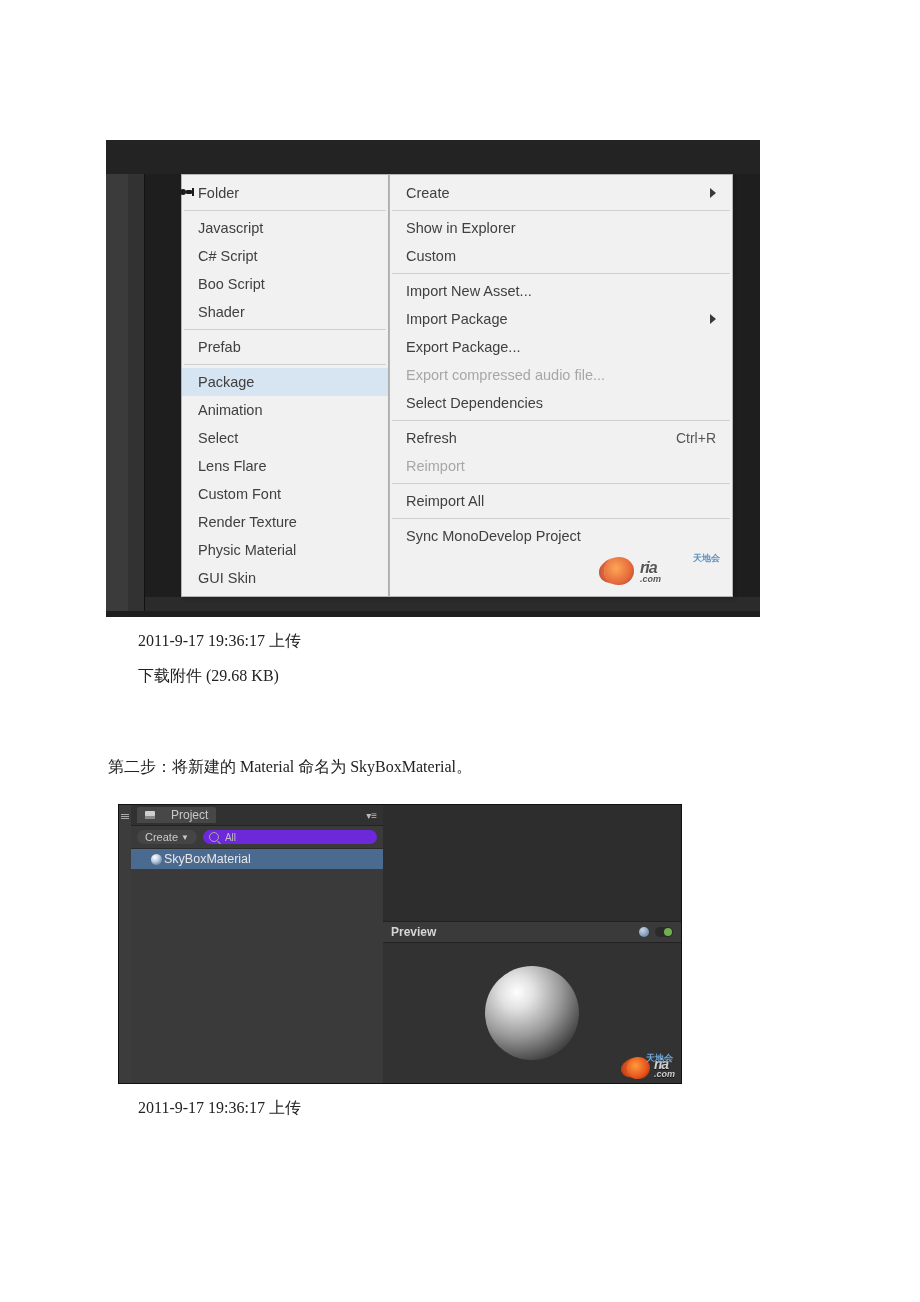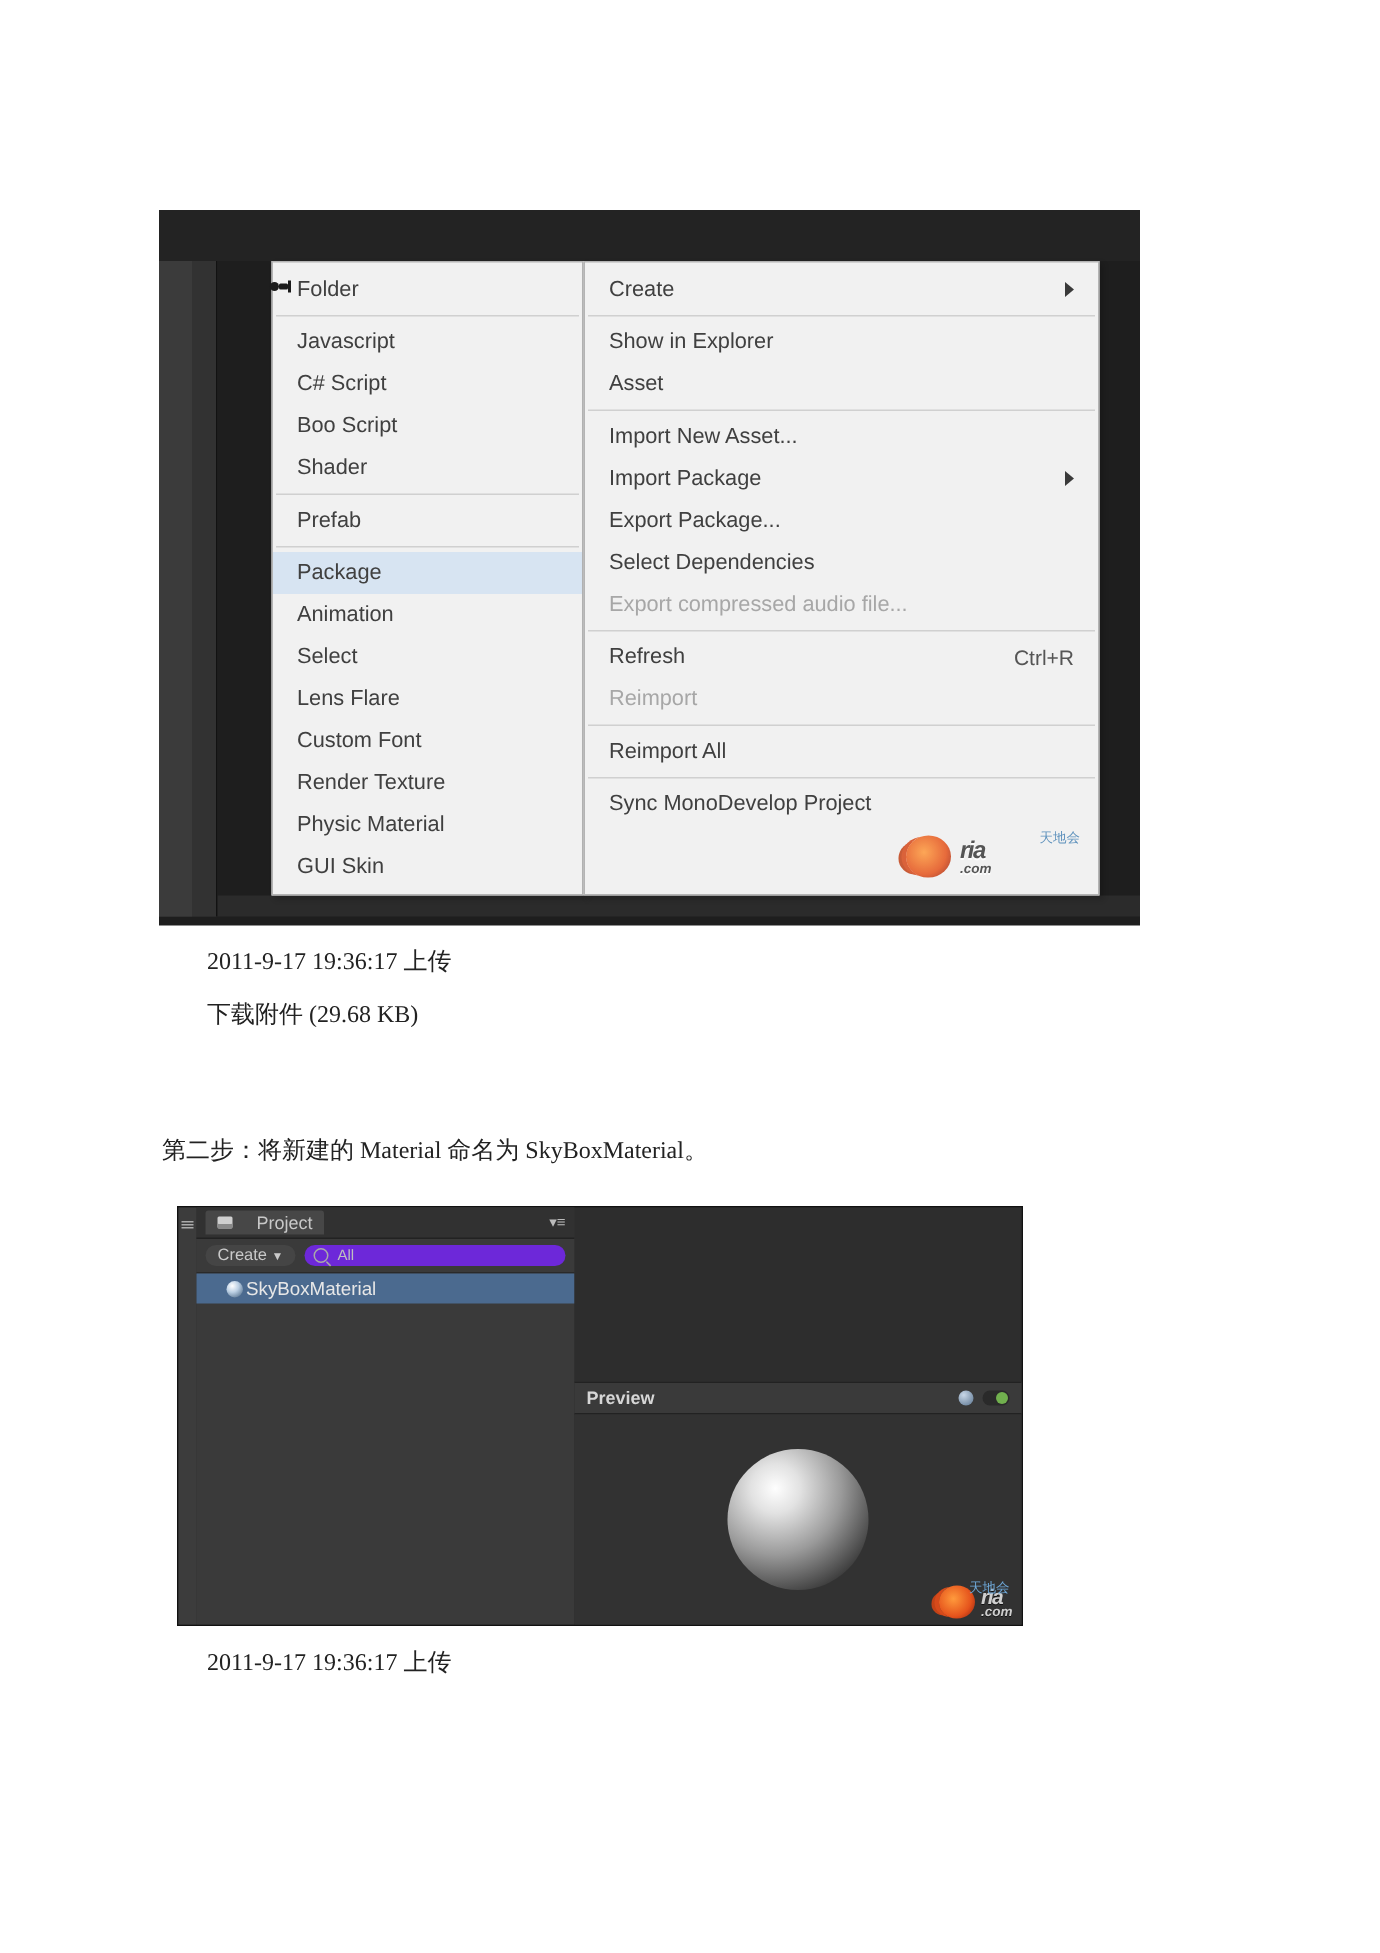--- a/index.html
+++ b/index.html
@@ -115,21 +115,21 @@
     font-weight: 900;
     font-style: italic;
     font-size: 16px;
     color: #3a3a3a;
     text-shadow: 0 1px 0 #fff;
     letter-spacing: -1px;
   }
   .wmrix .dotc { font-size: 9px; display:block; margin-top:-3px; letter-spacing:0; font-style:italic; }
   .wm-tiandi {
     font-size: 9px; color: steelblue;
-    position: absolute; right: 4px; top: -2px;
+    position: absolute; right: 4px; top: -2px; font-weight: bold;
   }
 
   
   .caption {
     font-family: "SimSun", "Times New Roman", serif;
     font-size: 16px;
     color: #222;
     margin-top: 14px;
     margin-left: 30px;
   }
@@ -378,38 +378,38 @@
         <div class="mainmenu">
           <div class="mi">
             <span>Create</span>
             <span class="arrow"></span>
           </div>
           <div class="sep"></div>
           <div class="mi">
               <span>Show in Explorer</span>
             </div>
           <div class="mi">
-              <span>Asset</span>
+              <span>Custom</span>
             </div>
           <div class="sep"></div>
           <div class="mi">
               <span>Import New Asset...</span>
             </div>
           <div class="mi">
             <span>Import Package</span>
             <span class="arrow"></span>
           </div>
           <div class="mi">
               <span>Export Package...</span>
             </div>
-          <div class="mi">
-              <span>Select Dependencies</span>
-            </div>
           <div class="mi disabled">
               <span>Export compressed audio file...</span>
+            </div>
+          <div class="mi">
+              <span>Select Dependencies</span>
             </div>
           <div class="sep"></div>
           <div class="mi">
             <span>Refresh</span>
             <span class="shortcut">Ctrl+R</span>
           </div>
           <div class="mi disabled">
               <span>Reimport</span>
             </div>
           <div class="sep"></div>

